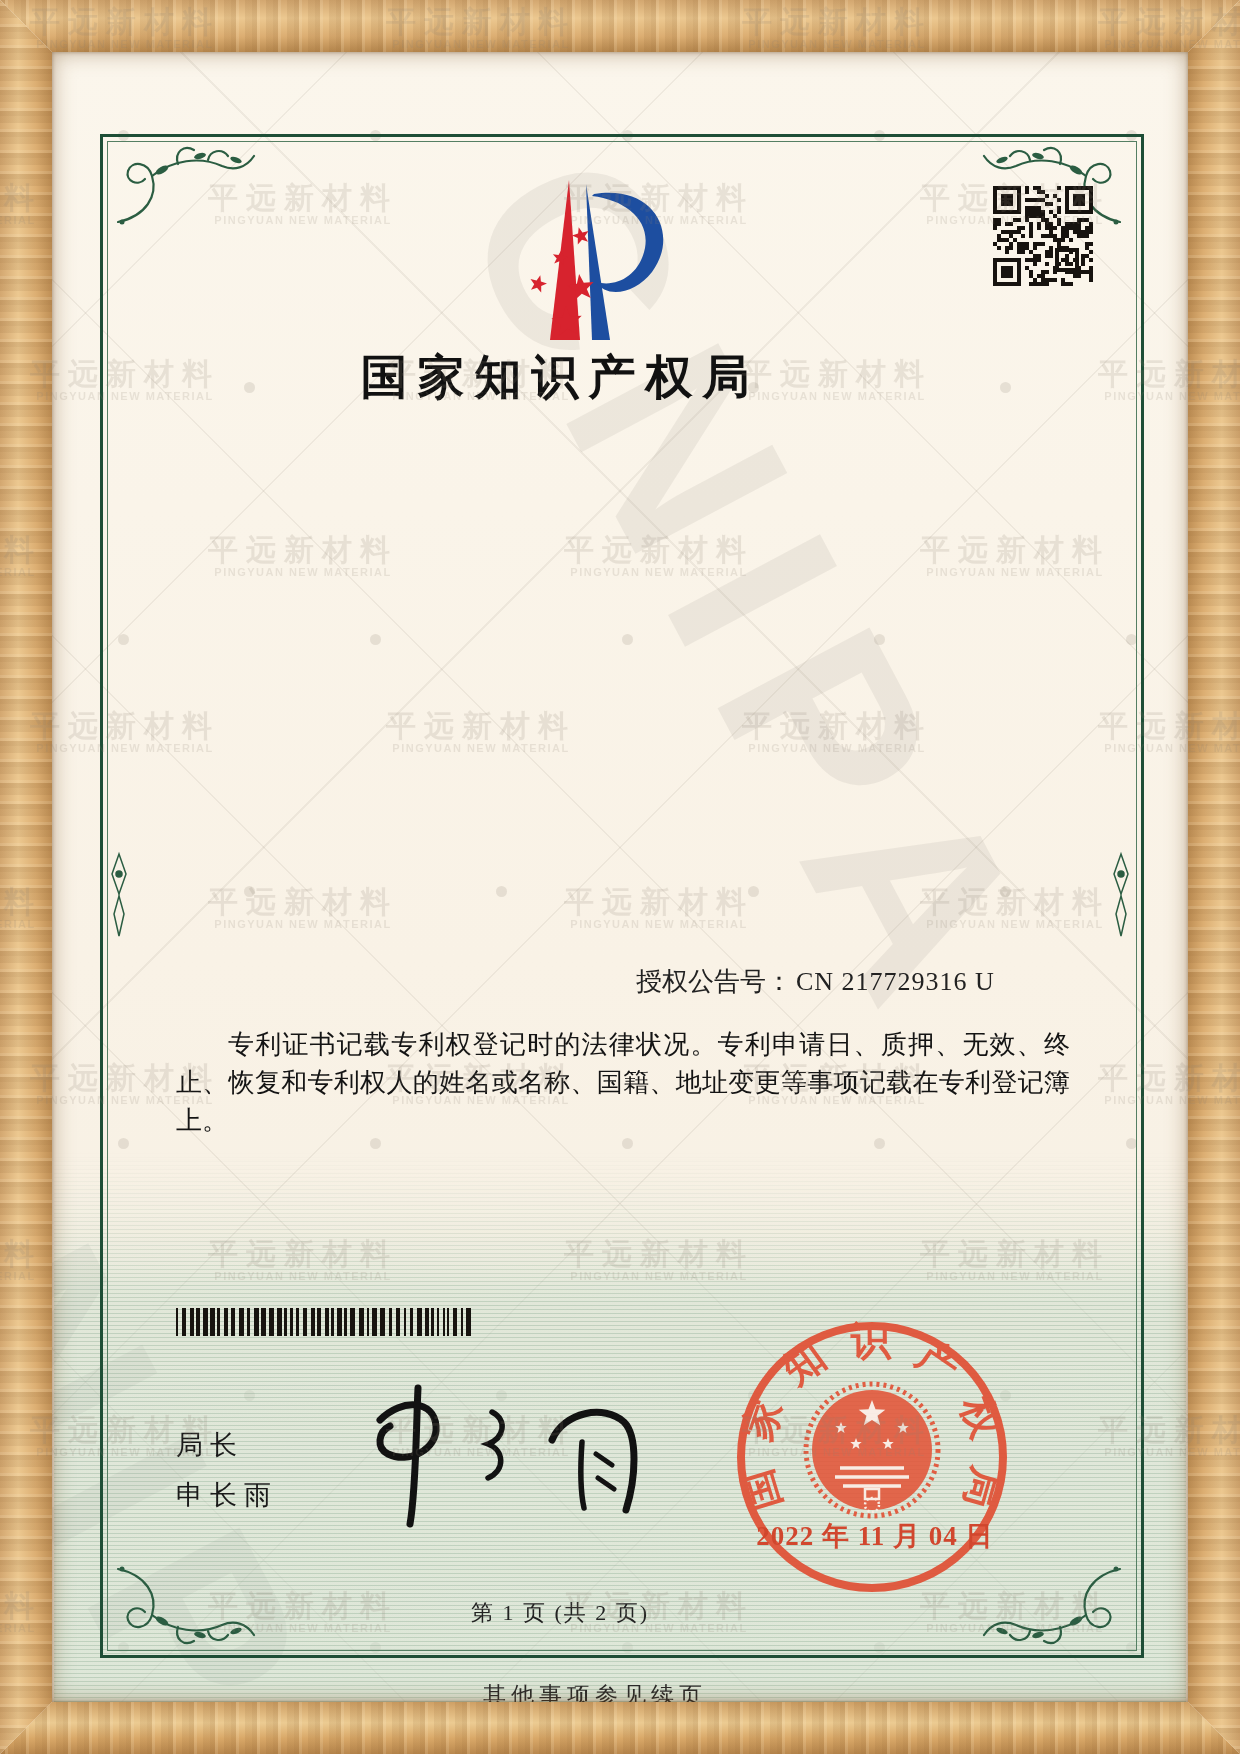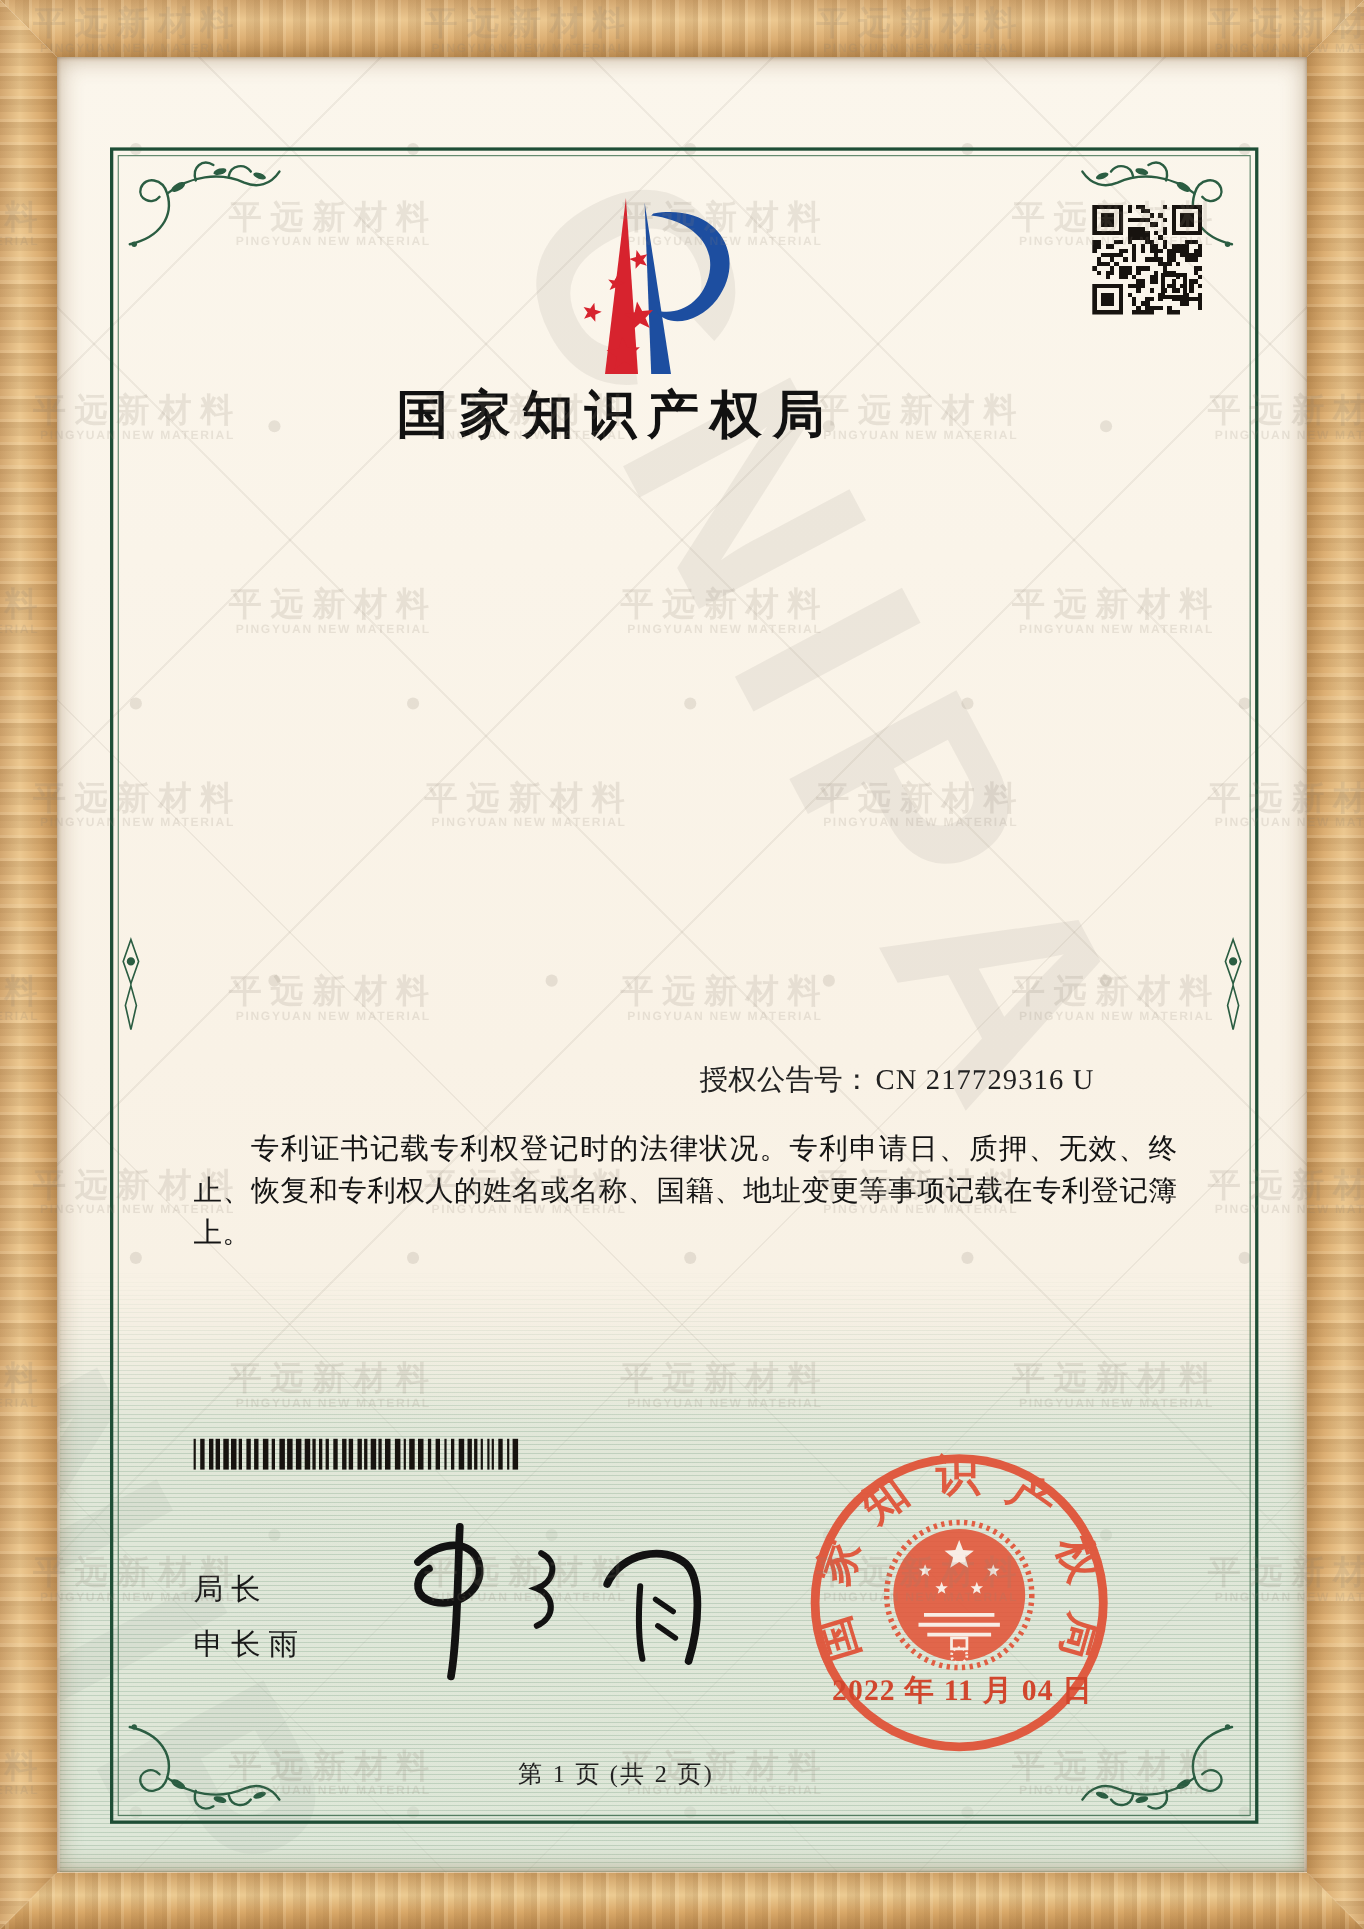--- a/index.html
+++ b/index.html
@@ -418,20 +418,21 @@
           <polygon points="161.0,126.0 162.5,130.0 166.7,130.1 163.4,132.8 164.5,136.9 161.0,134.5 157.5,136.9 158.6,132.8 155.3,130.1 159.5,130.0"></polygon>
         </g>
       <path d="M113,156 h64 M108,165 h74 M116,174 h58" stroke="#fbeee6" stroke-width="3.5"></path>
       <rect x="138" y="177" width="14" height="10" fill="none" stroke="#fbeee6" stroke-width="2.5"></rect>
       <circle cx="145" cy="193" r="7" fill="none" stroke="#fbeee6" stroke-width="2.5" stroke-dasharray="2 2.5"></circle>
     </g>
     <text x="148" y="233" text-anchor="middle" font-size="27" font-weight="bold" fill="#d13b22" letter-spacing="1">2022 年 11 月 04 日</text>
   </svg>
 
   <div class="abs" id="page-num">第 1 页 (共 2 页)</div>
+  <div class="abs" id="cont-note">其他事项参见续页</div>
 
   <div id="wm-tiles">
       <div class="wm" style="left: 10px; top: 6px; width: 230px;">
         <div class="wm-cn">平远新材料</div>
         <div class="wm-en">PINGYUAN NEW MATERIAL</div>
       </div>
       <div class="wm" style="left: 366px; top: 6px; width: 230px;">
         <div class="wm-cn">平远新材料</div>
         <div class="wm-en">PINGYUAN NEW MATERIAL</div>
       </div>

